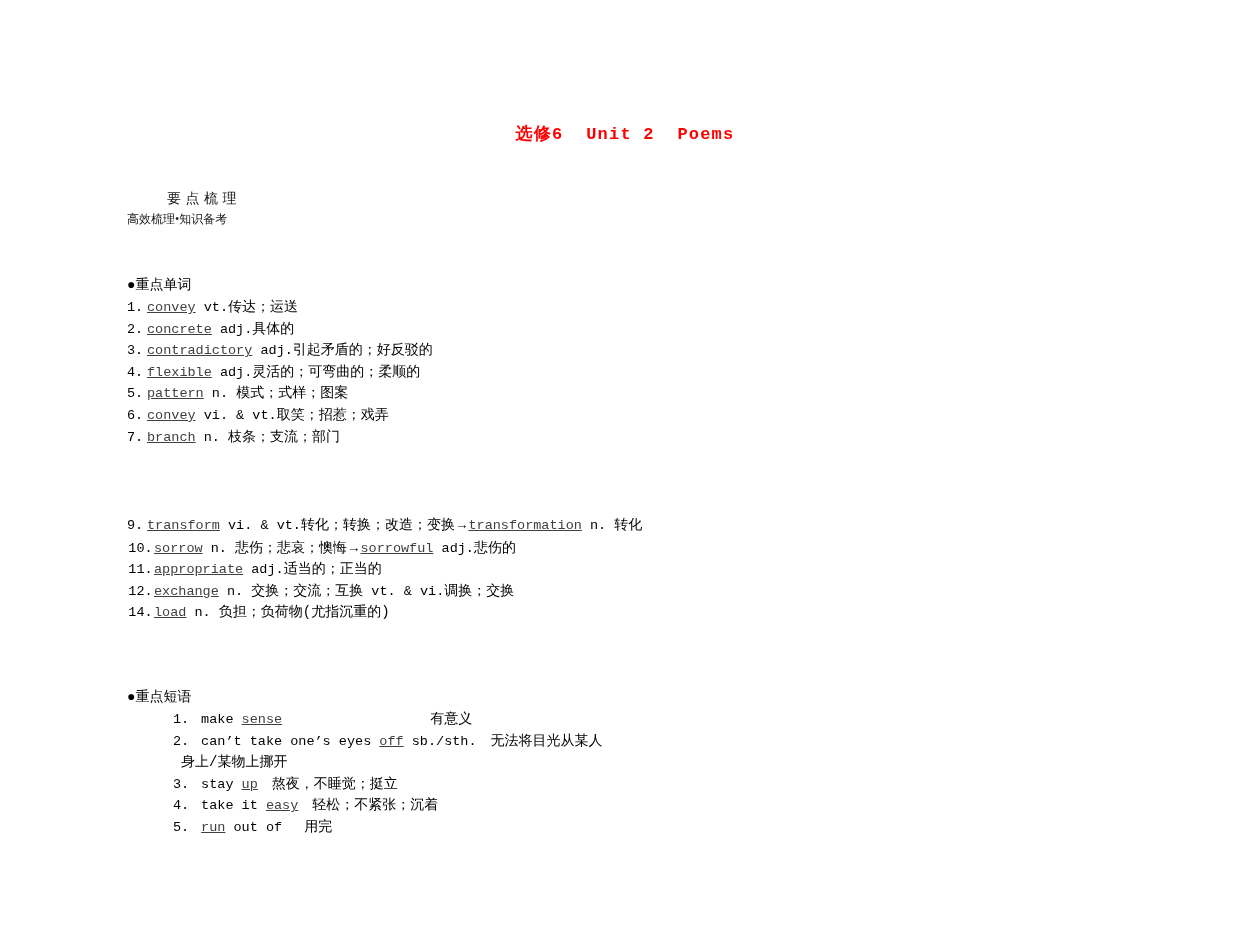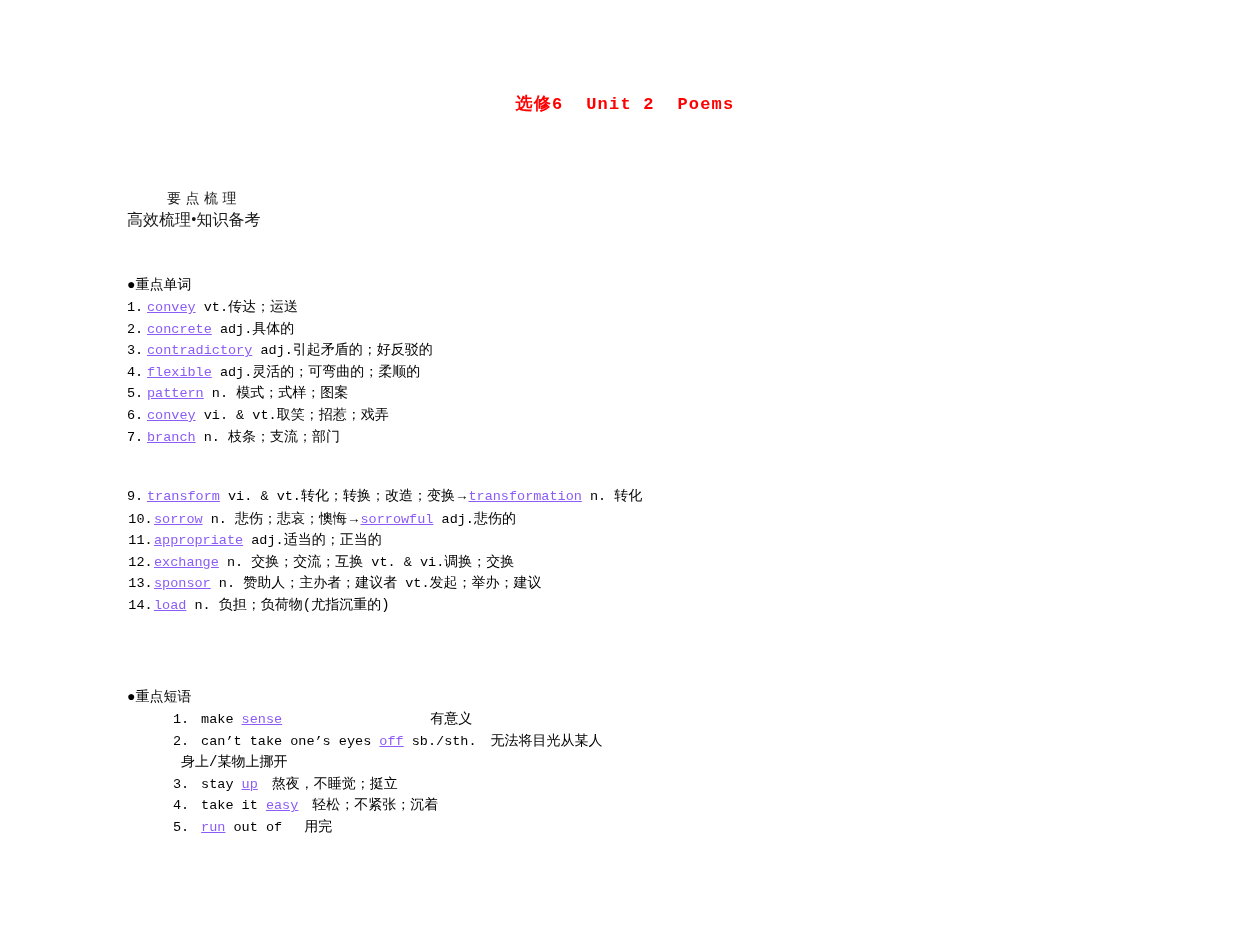--- a/index.html
+++ b/index.html
@@ -20,21 +20,21 @@
   .page {
     position: relative;
     width: 1250px;
     height: 950px;
   }
 
   
   .doc-title {
     position: absolute;
     left: 0;
-    top: 92px;
+    top: 122px;
     width: 1250px;
     text-align: center;
     color: #ff0000;
     font-weight: bold;
     font-size: 17px;
     letter-spacing: 1.2px;
     font-family: "Liberation Mono", "DejaVu Sans Mono", monospace;
     white-space: pre;
   }
 
@@ -47,21 +47,21 @@
     color: #1a1a1a;
   }
   .section-head .line1 {
     font-size: 14px;
     line-height: 21px;
     letter-spacing: 0.5px;
     white-space: pre;
     margin-left: 40px;
   }
   .section-head .line2 {
-    font-size: 16px;
+    font-size: 12px;
     line-height: 21px;
     white-space: pre;
   }
 
   
   .block {
     position: absolute;
     left: 127px;
     font-size: 14px;
   }
@@ -84,21 +84,21 @@
     display: inline-block;
     width: 20px;
     font-family: "Liberation Mono", "DejaVu Sans Mono", monospace;
     font-size: 13.5px;
   }
   .entry .num.wide {
     width: 27px;
     text-align: center;
   }
   .entry .kw {
-    color: #8b5cf6;
+    color: #404040;
     text-decoration: underline;
     font-family: "Liberation Mono", "DejaVu Sans Mono", monospace;
   }
   .entry .en {
     font-family: "Liberation Mono", "DejaVu Sans Mono", monospace;
   }
   .entry .cn {
     font-family: Liberation Mono, monospace;
     font-size: 14px;
   }
@@ -137,26 +137,25 @@
   <div class="block" id="words-1" style="top:297px;">
       <div class="entry"><span class="num">1.</span><span class="kw">convey</span><span class="en"> vt.</span><span class="cn">传达；运送</span></div>
       <div class="entry"><span class="num">2.</span><span class="kw">concrete</span><span class="en"> adj.</span><span class="cn">具体的</span></div>
       <div class="entry"><span class="num">3.</span><span class="kw">contradictory</span><span class="en"> adj.</span><span class="cn">引起矛盾的；好反驳的</span></div>
       <div class="entry"><span class="num">4.</span><span class="kw">flexible</span><span class="en"> adj.</span><span class="cn">灵活的；可弯曲的；柔顺的</span></div>
       <div class="entry"><span class="num">5.</span><span class="kw">pattern</span><span class="en"> n. </span><span class="cn">模式；式样；图案</span></div>
       <div class="entry"><span class="num">6.</span><span class="kw">convey</span><span class="en"> vi. &amp; vt.</span><span class="cn">取笑；招惹；戏弄</span></div>
       <div class="entry"><span class="num">7.</span><span class="kw">branch</span><span class="en"> n. </span><span class="cn">枝条；支流；部门</span></div>
     </div>
 
-  <div class="block" id="words-2" style="top:485px;">
+  <div class="block" id="words-2" style="top:514px;">
       <div class="entry"><span class="num">9.</span><span class="kw">transform</span><span class="en"> vi. &amp; vt.</span><span class="cn">转化；转换；改造；变换</span><span class="arrow">→</span><span class="kw">transformation</span><span class="en"> n. </span><span class="cn">转化</span></div>
       <div class="entry"><span class="num wide">10.</span><span class="kw">sorrow</span><span class="en"> n. </span><span class="cn">悲伤；悲哀；懊悔</span><span class="arrow">→</span><span class="kw">sorrowful</span><span class="en"> adj.</span><span class="cn">悲伤的</span></div>
       <div class="entry"><span class="num wide">11.</span><span class="kw">appropriate</span><span class="en"> adj.</span><span class="cn">适当的；正当的</span></div>
       <div class="entry"><span class="num wide">12.</span><span class="kw">exchange</span><span class="en"> n. </span><span class="cn">交换；交流；互换</span><span class="en"> vt. &amp; vi.</span><span class="cn">调换；交换</span></div>
-      <div class="entry"><span class="num wide">13.</span><span class="kw">sponsor</span><span class="en"> n. </span><span class="cn">赞助人；主办者；建议者</span><span class="en"> vt.</span><span class="cn">发起；举办；建议</span></div>
       <div class="entry"><span class="num wide">14.</span><span class="kw">load</span><span class="en"> n. </span><span class="cn">负担；负荷物(尤指沉重的)</span></div>
     </div>
 
   <div class="block" style="top:686px;">
     <div class="group-title">●重点短语</div>
   </div>
 
   <div class="block" id="phrases" style="top:709px;margin-left:46px;">
       <div class="entry"><span class="num">1.</span><span class="en"> make </span><span class="kw">sense</span><span class="gap"></span><span class="cn">有意义</span></div>
       <div class="entry"><span class="num">2.</span><span class="en"> can’t take one’s eyes </span><span class="kw">off</span><span class="en"> sb./sth.</span><span class="gap-sm"></span><span class="cn">无法将目光从某人</span></div>

